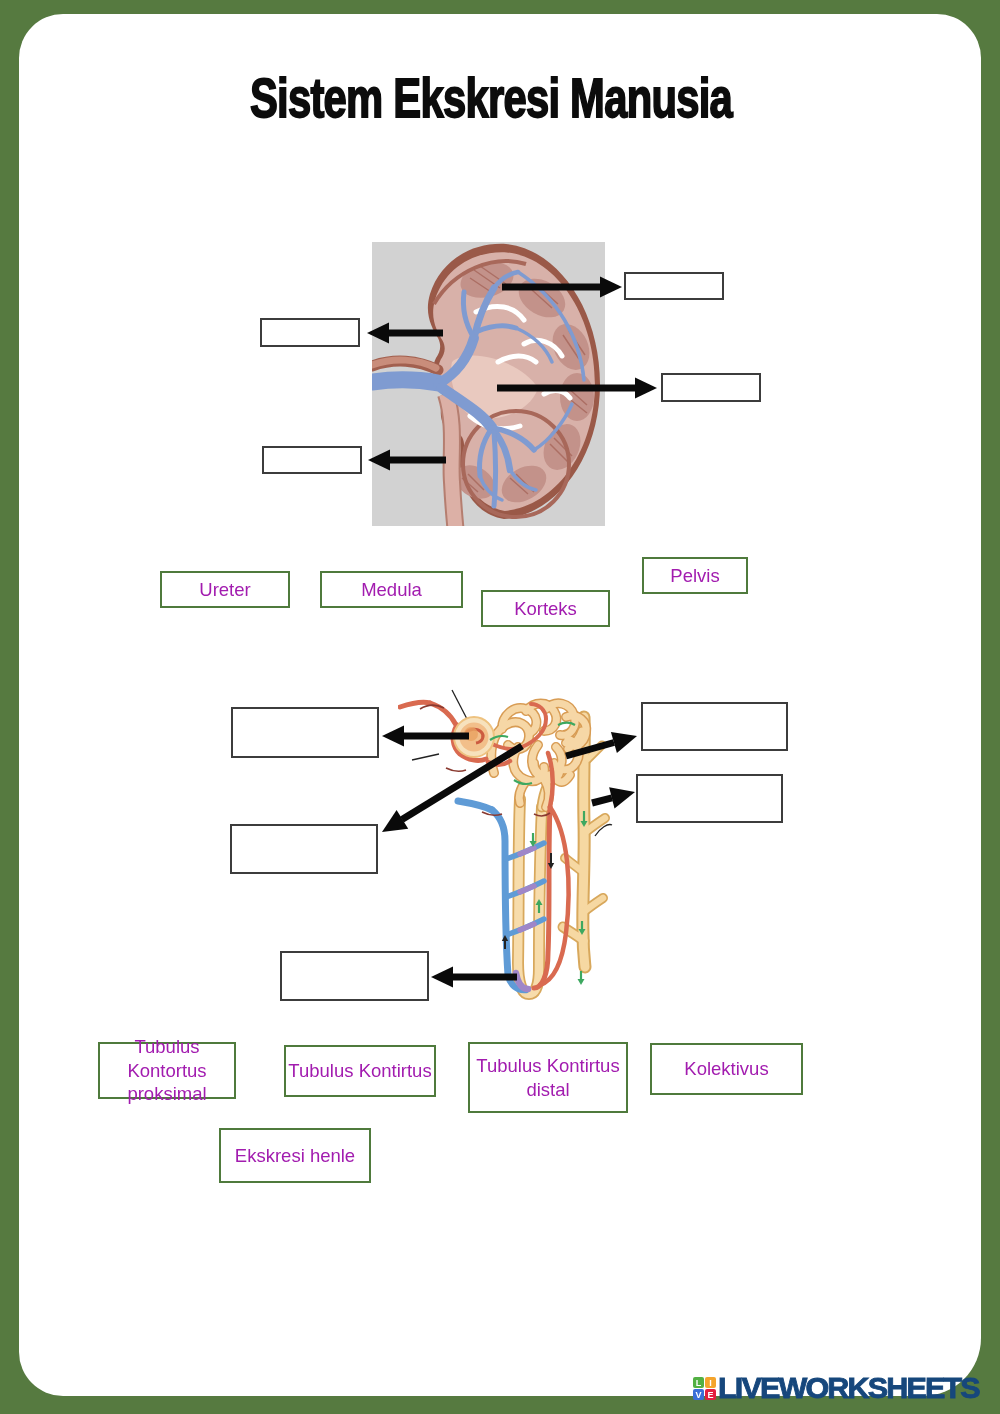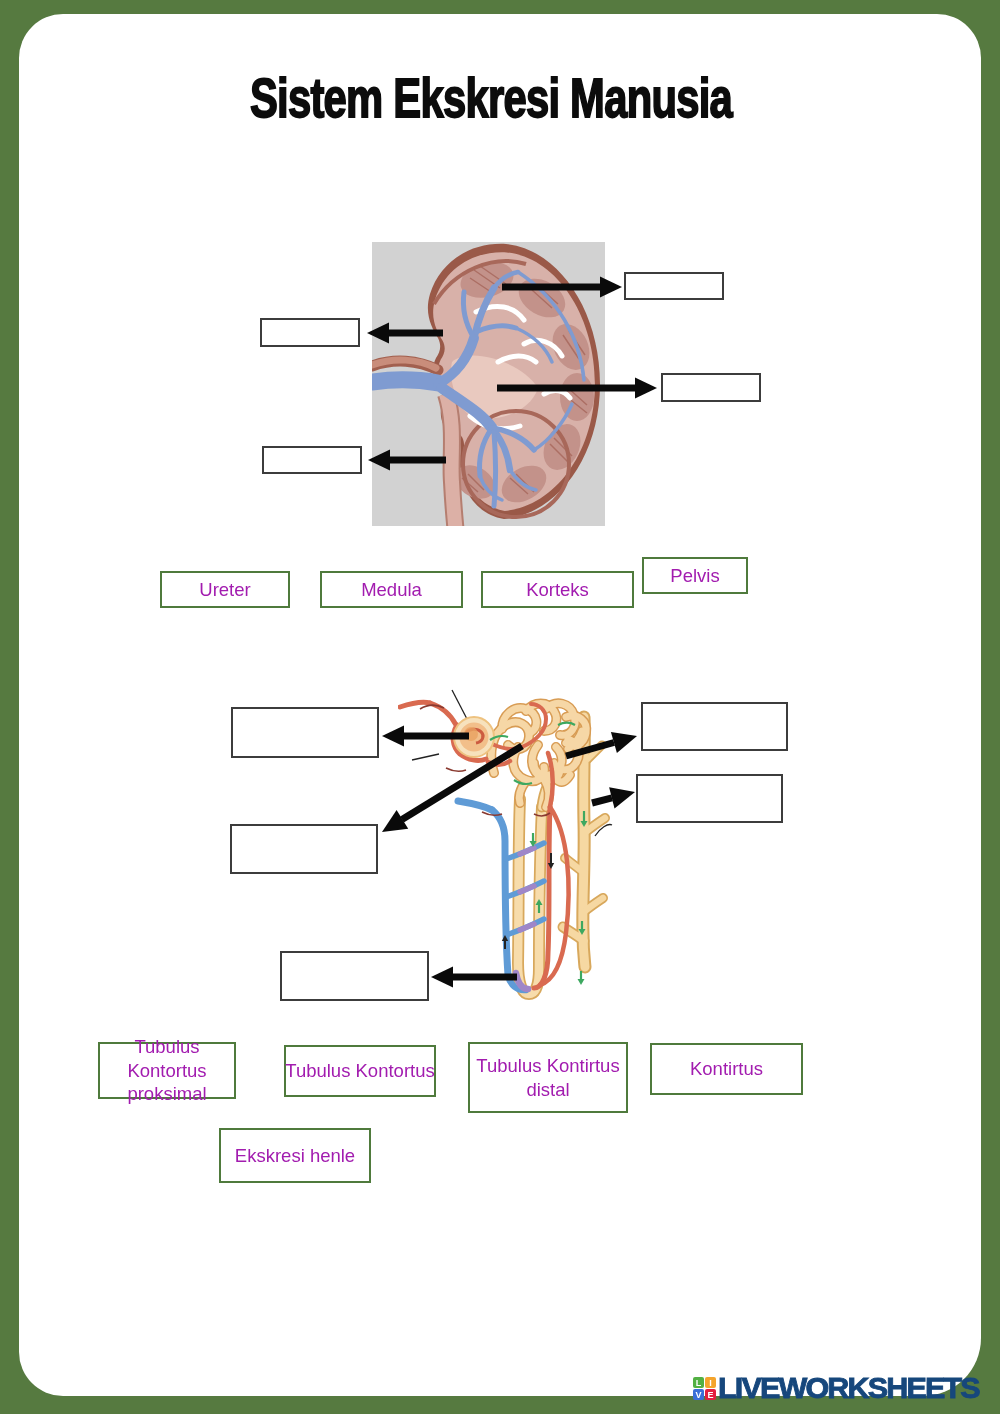--- a/index.html
+++ b/index.html
@@ -225,27 +225,27 @@
 <div class="lbox" style="left:262px;top:446px;width:100px;height:28px"></div>
 
 <div class="lbox" style="left:231px;top:707px;width:148px;height:51px"></div>
 <div class="lbox" style="left:230px;top:824px;width:148px;height:50px"></div>
 <div class="lbox" style="left:641px;top:702px;width:147px;height:49px"></div>
 <div class="lbox" style="left:636px;top:774px;width:147px;height:49px"></div>
 <div class="lbox" style="left:280px;top:951px;width:149px;height:50px"></div>
 
 <div class="wbox" style="left:160px;top:571px;width:130px;height:37px">Ureter</div>
 <div class="wbox" style="left:320px;top:571px;width:143px;height:37px">Medula</div>
-<div class="wbox" style="left:481px;top:571px;width:153px;height:37px">Korteks</div>
+<div class="wbox" style="left:481px;top:590px;width:129px;height:37px">Korteks</div>
 <div class="wbox" style="left:642px;top:557px;width:106px;height:37px">Pelvis</div>
 
 <div class="wbox" style="left:98px;top:1042px;width:138px;height:57px">Tubulus Kontortus proksimal</div>
-<div class="wbox" style="left:284px;top:1045px;width:152px;height:52px;white-space:nowrap">Tubulus Kontortus</div>
+<div class="wbox" style="left:284px;top:1045px;width:152px;height:52px;white-space:nowrap">Tubulus Kontirtus</div>
 <div class="wbox" style="left:468px;top:1042px;width:160px;height:71px">Tubulus Kontirtus distal</div>
-<div class="wbox" style="left:650px;top:1043px;width:153px;height:52px">Kontirtus</div>
+<div class="wbox" style="left:650px;top:1043px;width:153px;height:52px">Kolektivus</div>
 <div class="wbox" style="left:219px;top:1128px;width:152px;height:55px">Ekskresi henle</div>
 
 <svg id="overlay" viewBox="0 0 1000 1414">
   <g stroke="#0a0a0a" stroke-width="7" fill="#0a0a0a">
 
     <line x1="502" y1="287" x2="601" y2="287"></line>
     <polygon points="600,276.5 622,287 600,297.5" stroke="none"></polygon>
     <line x1="443" y1="333" x2="388" y2="333"></line>
     <polygon points="389,322.5 367,333 389,343.5" stroke="none"></polygon>
     <line x1="497" y1="388" x2="636" y2="388"></line>

